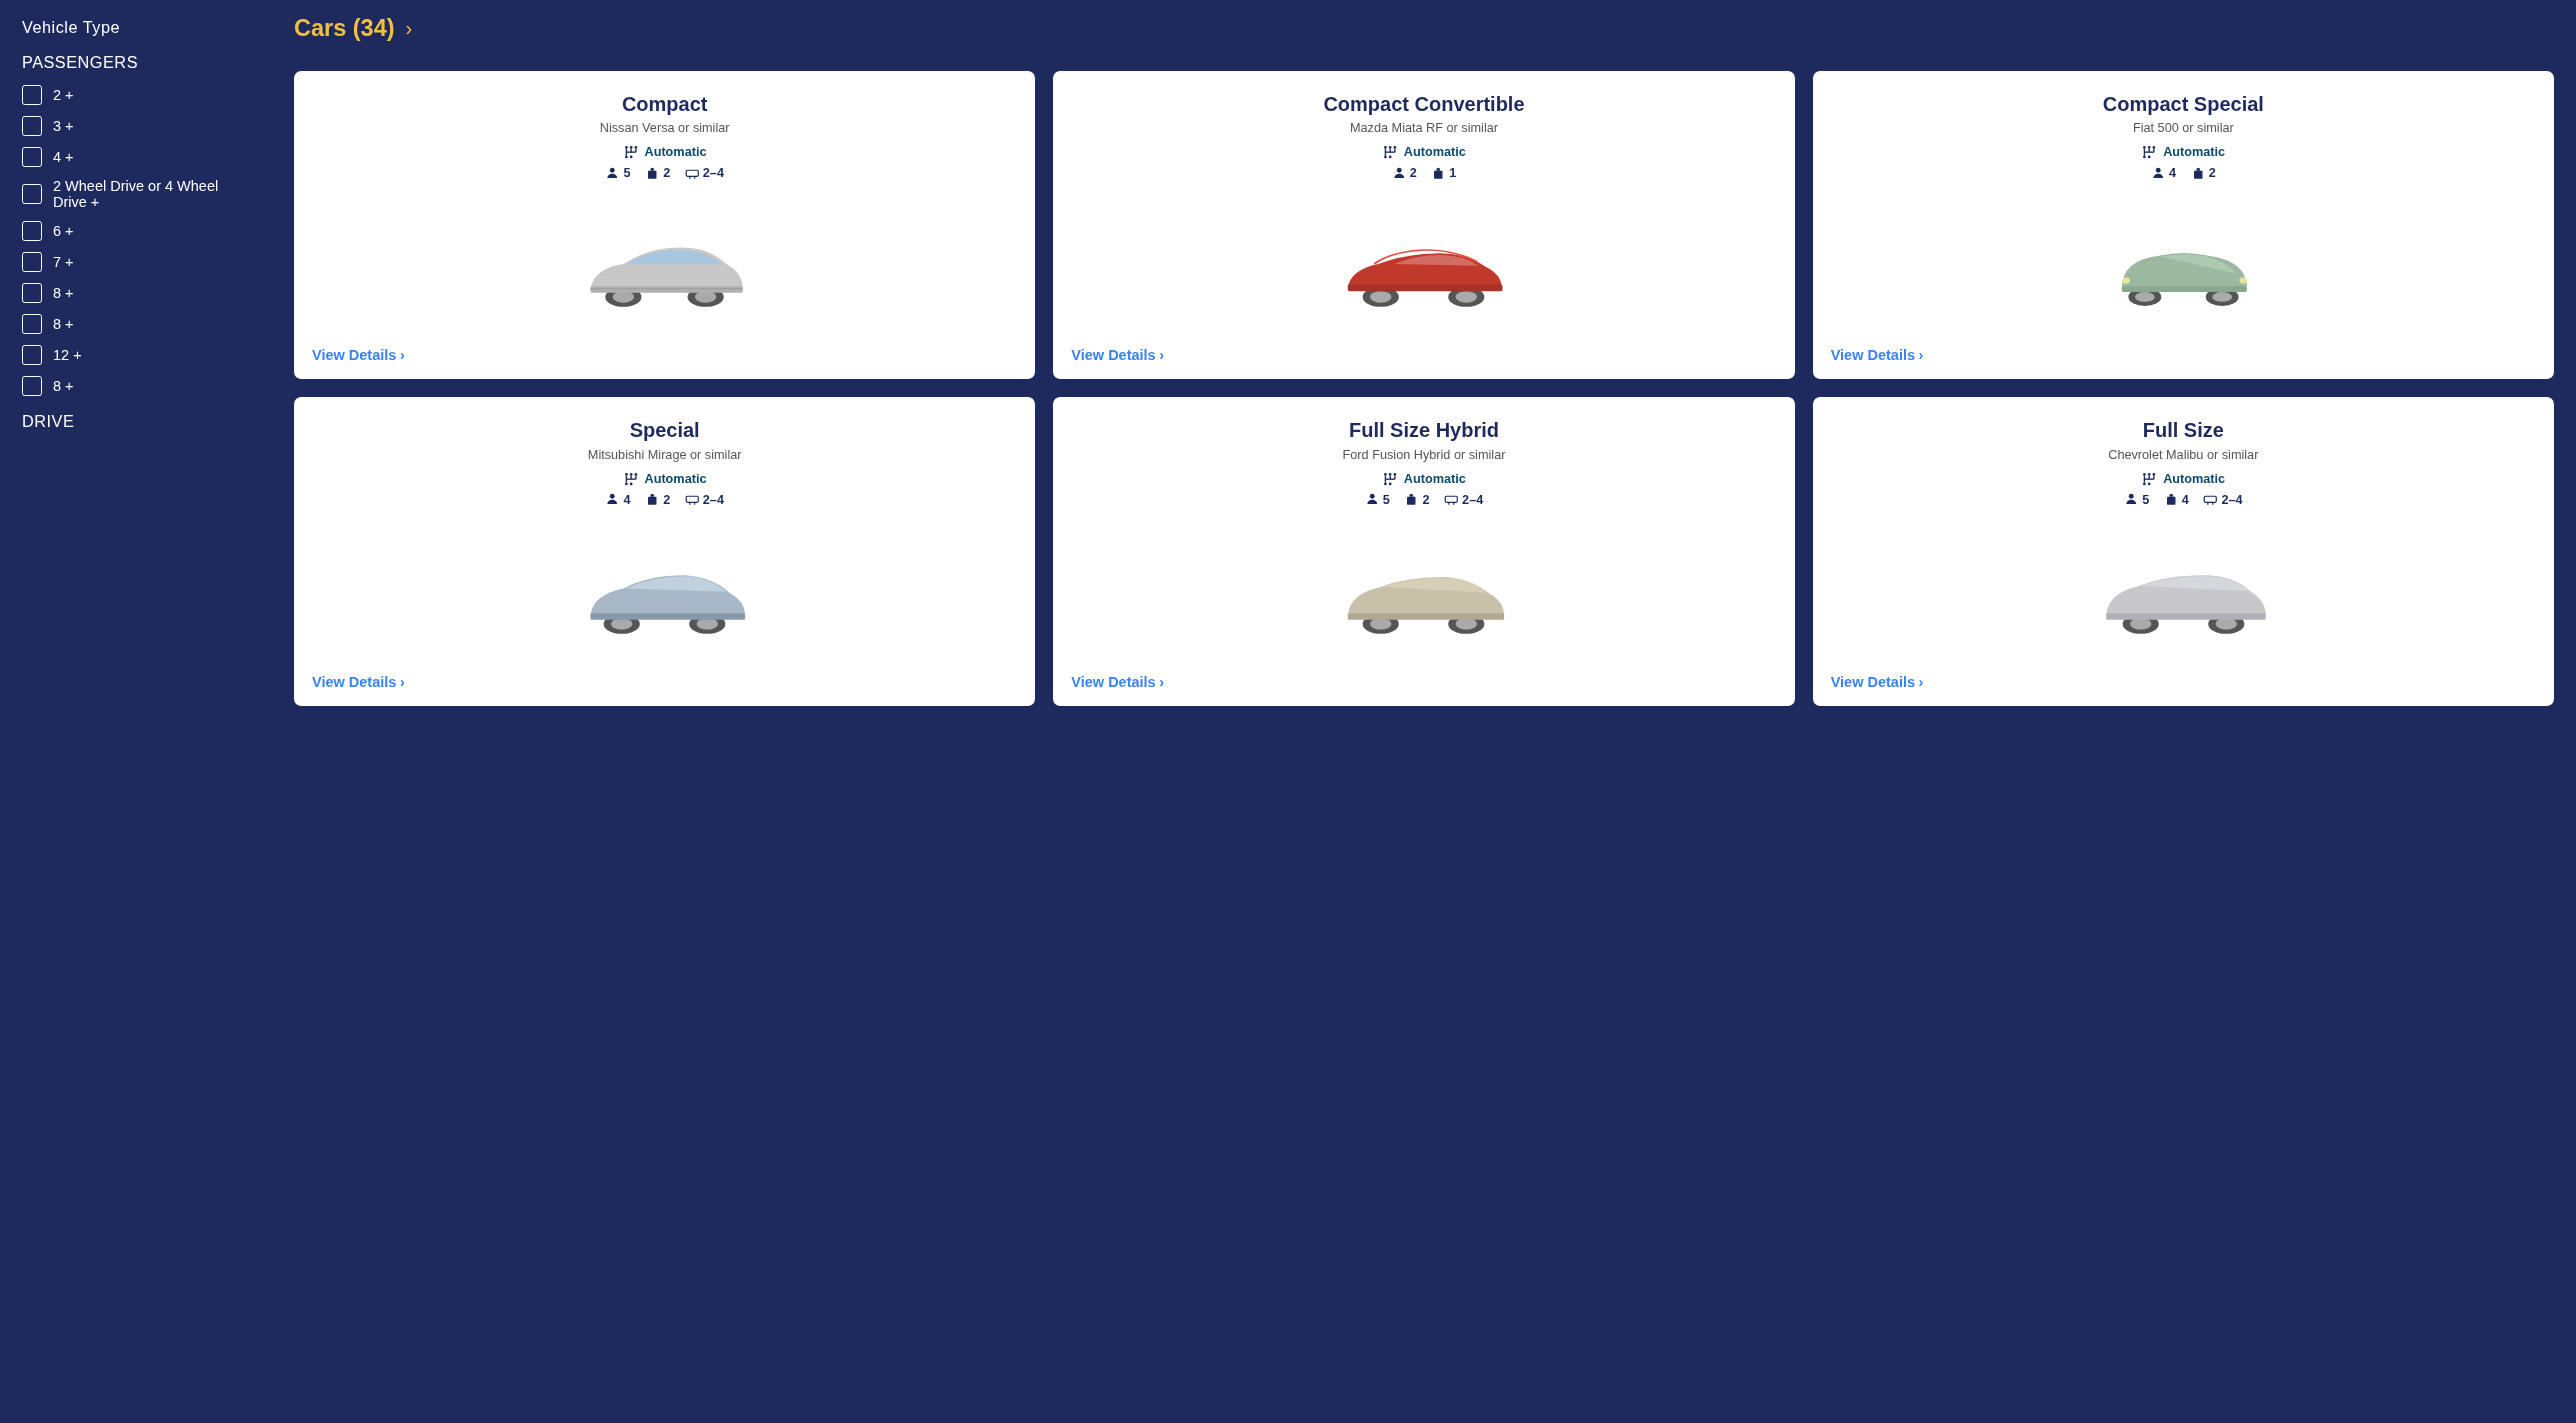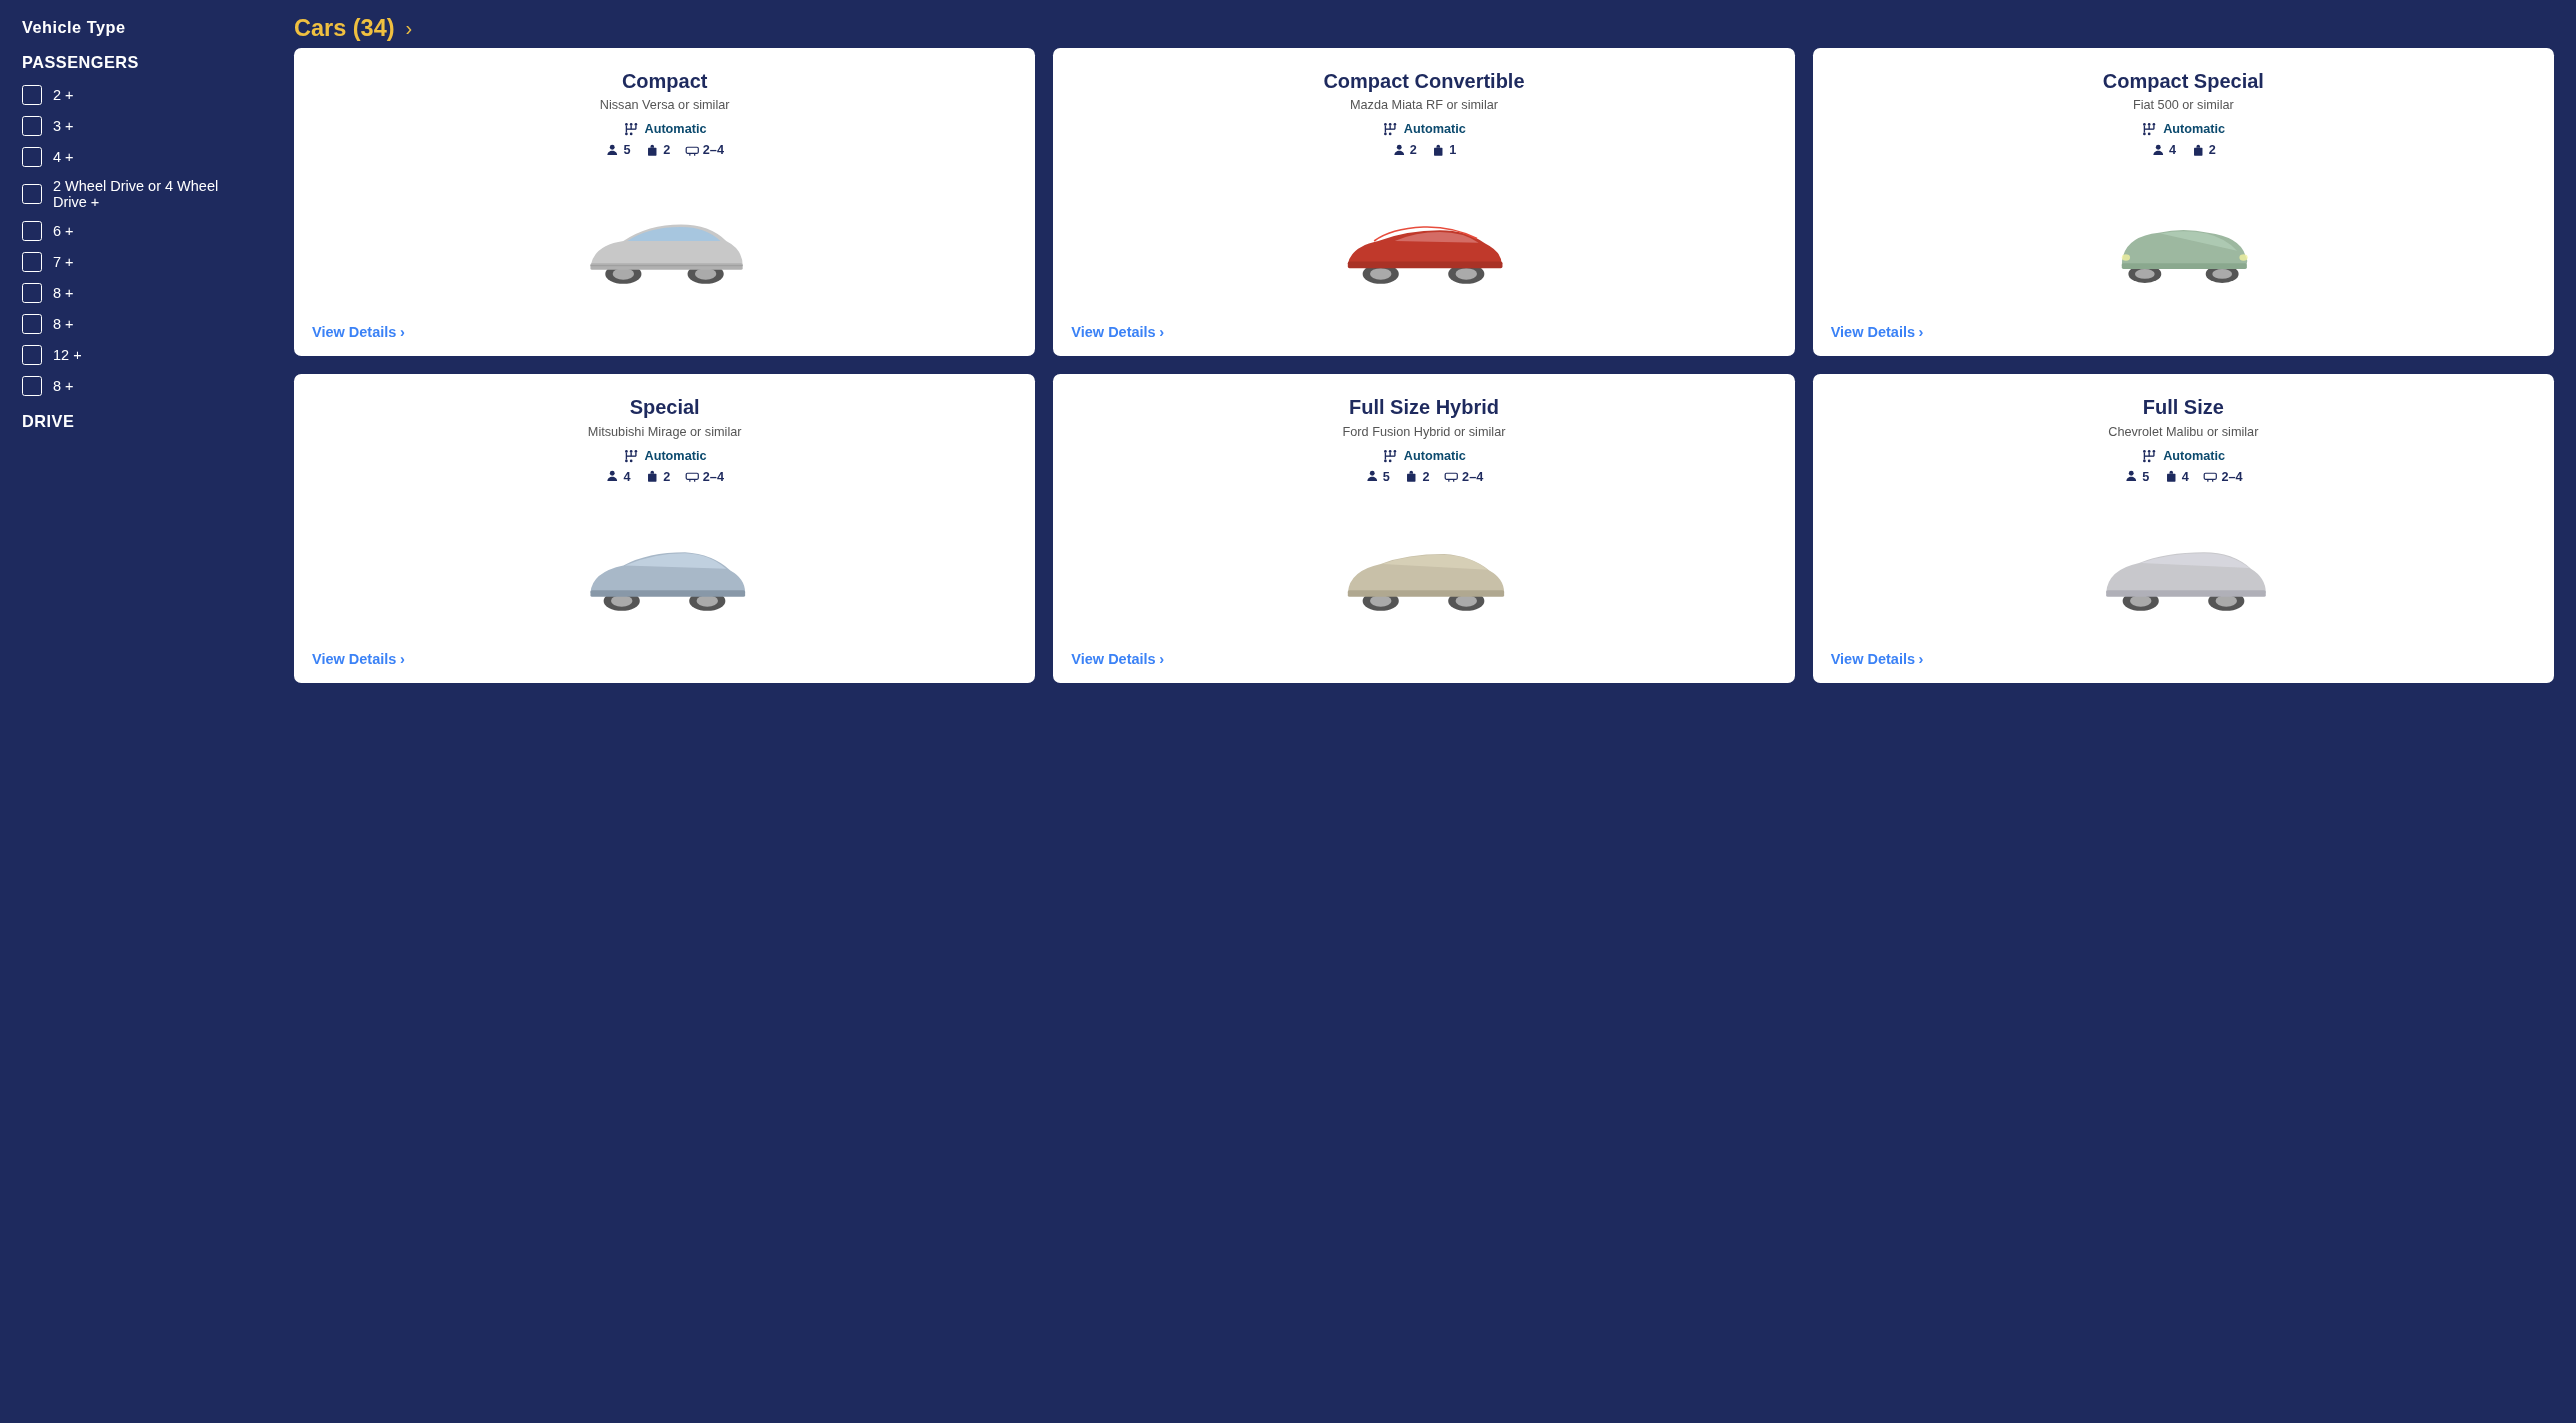--- a/index.html
+++ b/index.html
@@ -14,21 +14,21 @@
     .sidebar {
       width: 272px;
       min-width: 272px;
       background-color: #1e2a5e;
       padding: 18px 22px;
       color: white;
     }
 
     .sidebar-section-title {
       font-size: 16.3px;
-      font-weight: 700;
+      font-weight: 400;
       color: white;
       margin-bottom: 12.7px;
       letter-spacing: 0.5px;
     }
 
     .sidebar-checkbox-item {
       display: flex;
       align-items: center;
       gap: 11px;
       margin-bottom: 11px;
@@ -65,21 +65,21 @@
     .main-content {
       flex: 1;
       background-color: #1e2a5e;
       padding: 14.5px 22px;
     }
 
     .section-header {
       display: flex;
       align-items: center;
       gap: 11px;
-      margin-bottom: 6px;
+      margin-bottom: 29px;
     }
 
     .section-header-title {
       font-size: 23.5px;
       font-weight: 700;
       color: #f0c040;
     }
 
     .section-header-arrow {
       font-size: 20px;

